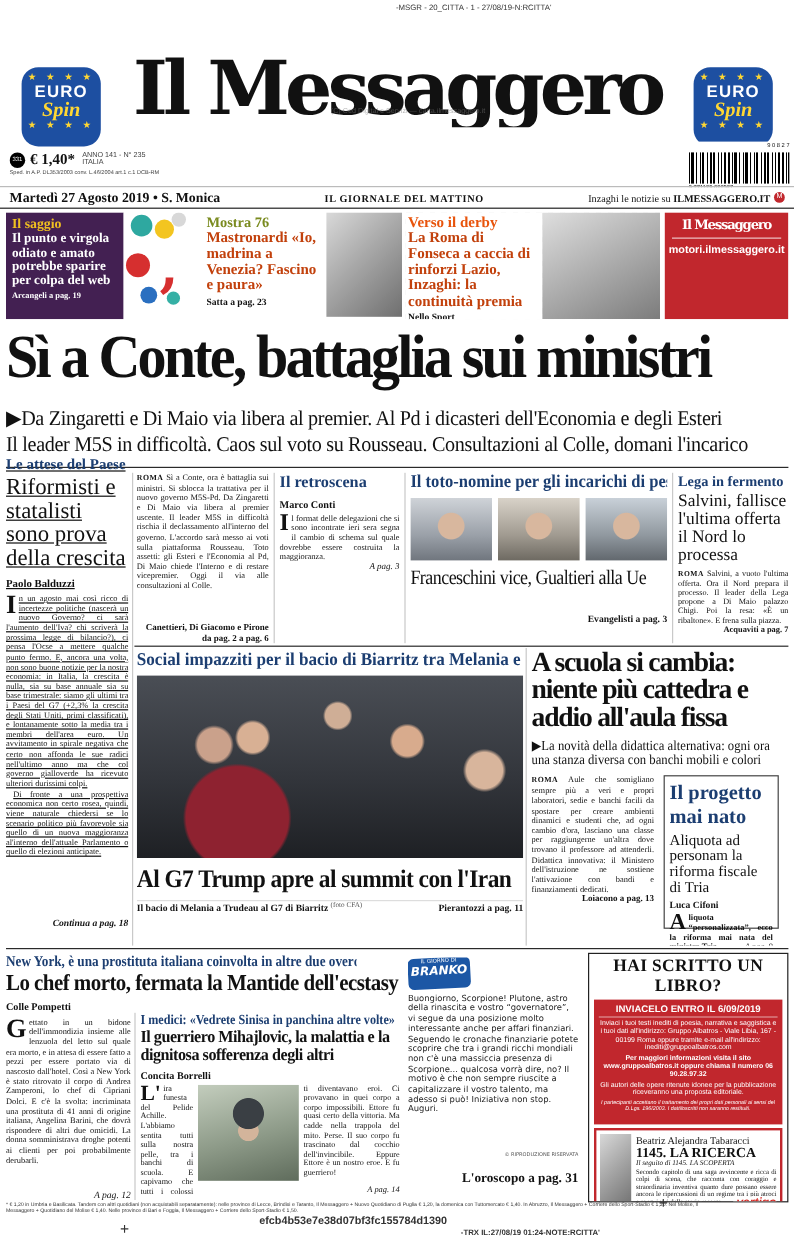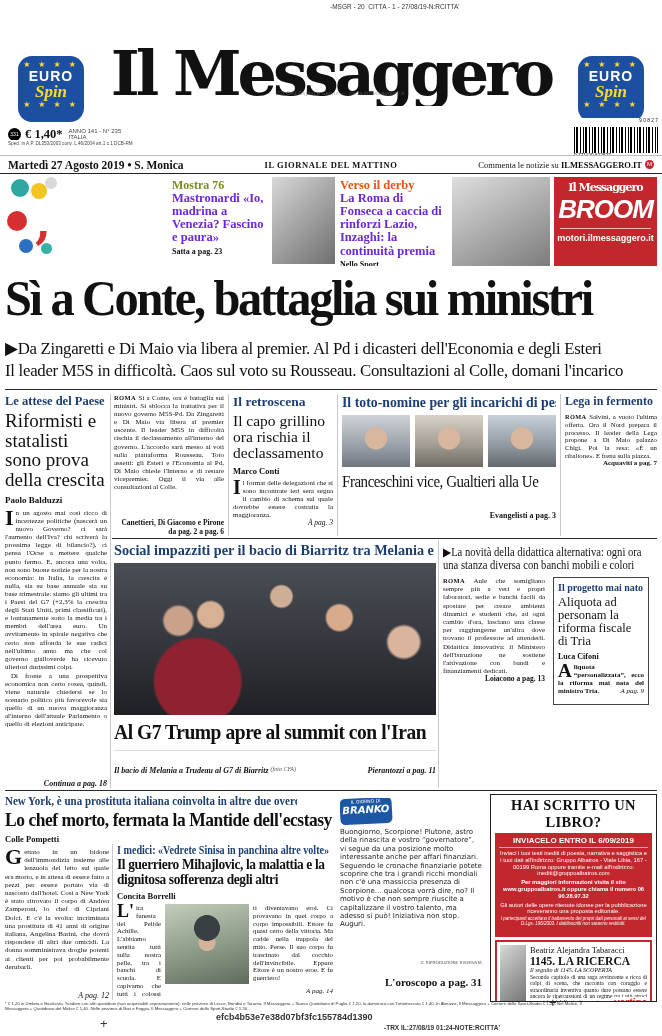--- a/index.html
+++ b/index.html
@@ -19,21 +19,21 @@
   .photo{background:linear-gradient(135deg,#d9d9d9 0%,#a8a8a8 45%,#6f6f6f 100%);}
   
   .masthead{font-family:"DejaVu Serif",serif;font-weight:bold;letter-spacing:-4px;text-align:center;}
   .eurospin{position:absolute;background:#1d4fa1;border-radius:14px;color:#fff;text-align:center;
             width:66px;height:66px;padding-top:4px;box-sizing:border-box;}
   .eurospin .stars{color:#ffd733;font-size:8px;letter-spacing:3px;line-height:9px;}
   .eurospin .euro{font-family:"Liberation Sans",sans-serif;font-weight:bold;font-size:14px;line-height:15px;letter-spacing:1px;}
   .eurospin .spin{font-weight:bold;font-style:italic;font-size:17px;line-height:16px;color:#ffd733;}
   .barcode-bars{height:26px;background:repeating-linear-gradient(90deg,#000 0 1px,#fff 1px 2px,#000 2px 4px,#fff 4px 6px,#000 6px 7px,#fff 7px 9px);}
   
-  .t-title{font-weight:bold;line-height:1.05;color:#6d28d9;}
+  .t-title{font-weight:bold;line-height:1.05;color:#c2410c;}
   .stripes{background:repeating-linear-gradient(45deg,#ededed 0 3px,#fff 3px 7px);}
   .redcard{background:#c1272d;color:#fff;text-align:center;}
   
   .badge{background:#1c57a5;color:#fff;border-radius:5px;transform:rotate(-3deg);text-align:center;}
 </style>
 </head>
 <body>
 
 <div class="page">
 
@@ -67,27 +67,32 @@
 
   <div class="abs" style="left:574px;top:118px;width:84px;height:38px;background:#fff;">
     <div class="sans sc nowrap" style="font-size:8px;transform:scale(.6);text-align:right;width:140px;">9 0 8 2 7</div>
     <div class="barcode-bars"></div>
     <div class="sans sc nowrap" style="font-size:8px;transform:scale(.6);width:140px;">9 771129 622527</div>
   </div>
 
   <div class="abs" style="left:0;top:155px;width:662px;height:19px;border-top:1px solid #bbb;border-bottom:1px solid #222;display:flex;align-items:center;padding:0 8px;box-sizing:border-box;">
     <span style="font-weight:bold;font-size:11.5px;">Martedì 27 Agosto 2019 • S. Monica</span>
     <span style="flex:1;text-align:center;font-weight:bold;font-size:8.5px;letter-spacing:.6px;">IL GIORNALE DEL MATTINO</span>
-    <span style="font-size:8.5px;"><span>Commenta le notizie su </span><b>ILMESSAGGERO.IT</b></span>
+    <span style="font-size:8.5px;"><span>Inzaghi le notizie su </span><b>ILMESSAGGERO.IT</b></span>
     <span style="display:inline-block;width:9px;height:9px;border-radius:50%;background:#c1272d;color:#fff;font-size:6px;line-height:9px;text-align:center;margin-left:3px;" class="sans">M</span>
   </div>
 
   <div class="abs" style="left:5px;top:177px;width:652px;height:89px;">
 
     <div class="abs" style="left:0;top:0;width:160px;height:89px;display:flex;">
+      <div style="width:98px;background:#432052;color:#fff;padding:4px 5px;box-sizing:border-box;">
+        <div style="color:#f0c020;font-weight:bold;font-size:11.5px;line-height:12px;">Il saggio</div>
+        <div style="font-weight:bold;font-size:11px;line-height:11.5px;margin-top:1px;">Il punto e virgola odiato e amato potrebbe sparire per colpa del web</div>
+        <div style="font-size:7px;margin-top:2px;font-weight:bold;">Arcangeli a pag. 19</div>
+      </div>
       <div style="width:62px;position:relative;background:#fff;">
         <span style="position:absolute;left:6px;top:2px;width:18px;height:18px;border-radius:50%;background:#2ea8a0;"></span>
         <span style="position:absolute;left:26px;top:6px;width:16px;height:16px;border-radius:50%;background:#f3c520;"></span>
         <span style="position:absolute;left:40px;top:0px;width:12px;height:12px;border-radius:50%;background:#d8d8d8;"></span>
         <span style="position:absolute;left:2px;top:34px;width:20px;height:20px;border-radius:50%;background:#d62f2f;"></span>
         <span style="position:absolute;left:30px;top:30px;font:bold 46px/30px 'DejaVu Serif',serif;color:#d62f2f;">,</span>
         <span style="position:absolute;left:14px;top:62px;width:14px;height:14px;border-radius:50%;background:#2a6fc0;"></span>
         <span style="position:absolute;left:36px;top:66px;width:11px;height:11px;border-radius:50%;background:#35b0a5;"></span>
       </div>
     </div>
@@ -105,33 +110,32 @@
       <div style="width:114px;padding:2px 4px 0 2px;box-sizing:border-box;background:#fff;">
         <div style="color:#e8540c;font-weight:bold;font-size:12.5px;line-height:13px;">Verso il derby</div>
         <div class="t-title" style="font-size:12.5px;">La Roma di Fonseca a caccia di rinforzi Lazio, Inzaghi: la continuità premia</div>
         <div style="font-size:8px;font-weight:bold;margin-top:2px;">Nello Sport</div>
       </div>
       <div class="photo" style="width:98px;height:103px;position:relative;top:-14px;background:linear-gradient(150deg,#e8e8e8 0%,#bdbdbd 40%,#7c7c7c 100%);"></div>
     </div>
 
     <div class="abs redcard" style="left:549px;top:0;width:103px;height:89px;padding-top:5px;box-sizing:border-box;">
       <div class="masthead" style="font-size:11px;letter-spacing:-1px;line-height:12px;">Il Messaggero</div>
-      <div class="sans" style="font-weight:bold;font-style:italic;font-size:26px;line-height:30px;letter-spacing:-1px;">BROOM</div>
       <div style="border-top:1px solid rgba(255,255,255,.7);margin:4px 6px 0 6px;"></div>
       <div class="sans" style="font-weight:bold;font-size:9px;margin-top:4px;">motori.ilmessaggero.it</div>
     </div>
   </div>
 
   <div class="abs nowrap sc" style="left:5px;top:270px;width:660px;font-weight:bold;font-size:51px;line-height:56px;letter-spacing:-2.5px;transform:scaleX(.95);">Sì a Conte, battaglia sui ministri</div>
   <div class="abs nowrap sc" style="left:5px;top:338px;width:680px;font-size:17.5px;line-height:21px;letter-spacing:-.3px;transform:scaleX(.96);">▶Da Zingaretti e Di Maio via libera al premier. Al Pd i dicasteri dell'Economia e degli Esteri</div>
   <div class="abs nowrap sc" style="left:5px;top:360px;width:680px;font-size:17.5px;line-height:21px;letter-spacing:-.3px;transform:scaleX(.96);">Il leader M5S in difficoltà. Caos sul voto su Rousseau. Consultazioni al Colle, domani l'incarico</div>
 
   <div class="hline" style="left:5px;top:389px;width:652px;"></div>
 
-  <div class="abs" style="left:5px;top:394px;width:102px;height:396px;">
+  <div class="abs" style="left:5px;top:380px;width:102px;height:396px;text-decoration:underline;">
     <div class="kick nowrap" style="font-size:12.5px;">Le attese del Paese</div>
     <div style="font-size:19px;line-height:19.5px;margin-top:2px;">Riformisti e statalisti sono prova della crescita</div>
     <div style="font-weight:bold;font-size:9px;margin:6px 0 4px 0;">Paolo Balduzzi</div>
     <div class="just" style="font-size:7px;line-height:8.1px;height:282px;">
       <span class="dropcap" style="font-size:22px;line-height:18px;">I</span><span>n un agosto mai così ricco di incertezze politiche (nascerà un nuovo Governo? ci sarà l'aumento dell'Iva? chi scriverà la prossima legge di bilancio?), ci pensa l'Ocse a mettere qualche punto fermo. E, ancora una volta, non sono buone notizie per la nostra economia: in Italia, la crescita è nulla, sia su base annuale sia su base trimestrale: siamo gli ultimi tra i Paesi del G7 (+2,3% la crescita degli Stati Uniti, primi classificati), e lontanamente sotto la media tra i membri dell'area euro. Un avvitamento in spirale negativa che certo non affonda le sue radici nell'ultimo anno ma che col governo gialloverde ha ricevuto ulteriori durissimi colpi.</span>
       <span style="display:block;text-indent:6px;margin-top:1px;">Di fronte a una prospettiva economica non certo rosea, quindi, viene naturale chiedersi se lo scenario politico più favorevole sia quello di un nuova maggioranza al'interno dell'attuale Parlamento o quello di elezioni anticipate.</span>
     </div>
     <div style="position:absolute;right:0;bottom:2px;font-style:italic;font-weight:bold;font-size:8px;background:#fff;padding-left:4px;">Continua a pag. 18</div>
   </div>
 
@@ -141,21 +145,20 @@
     <div class="just" style="font-size:7px;line-height:8.1px;height:120px;overflow:hidden;">
       <b style="font-size:6.5px;letter-spacing:.4px;">ROMA</b> <span>Sì a Conte, ora è battaglia sui ministri. Si sblocca la trattativa per il nuovo governo M5S-Pd. Da Zingaretti e Di Maio via libera al premier uscente. Il leader M5S in difficoltà rischia il declassamento all'interno del governo. L'accordo sarà messo ai voti sulla piattaforma Rousseau. Toto assetti: gli Esteri e l'Economia al Pd, Di Maio chiede l'Interno e di restare vicepremier. Oggi il via alle consultazioni al Colle.</span>
     </div>
     <div class="credit" style="position:absolute;right:0;bottom:0;font-size:7.5px;line-height:8.5px;width:100%;">Canettieri, Di Giacomo e Pirone da pag. 2 a pag. 6</div>
   </div>
 
   <div class="vline" style="left:228px;top:394px;height:142px;"></div>
 
   <div class="abs" style="left:233px;top:394px;width:100px;height:142px;">
     <div class="kick nowrap" style="font-size:13.5px;">Il retroscena</div>
-    <div style="font-size:15.5px;line-height:16px;margin-top:3px;">Il capo grillino ora rischia il declassamento</div>
     <div style="font-weight:bold;font-size:8.5px;margin:5px 0 3px 0;">Marco Conti</div>
     <div class="just" style="font-size:7px;line-height:8.1px;">
       <span class="dropcap" style="font-size:20px;line-height:17px;">I</span><span>l format delle delegazioni che si sono incontrate ieri sera segna il cambio di schema sul quale dovrebbe essere costruita la maggioranza.</span>
       <i style="float:right;font-size:7.5px;margin-left:46px;">A pag. 3</i>
     </div>
   </div>
 
   <div class="vline" style="left:337px;top:394px;height:142px;"></div>
 
   <div class="abs" style="left:342px;top:394px;width:214px;height:142px;">
@@ -166,60 +169,62 @@
       <div style="width:68px;height:52px;background:radial-gradient(circle at 50% 45%,#d8b79e 0 24%,transparent 26%),linear-gradient(180deg,#c8d0d8 0%,#90989f 60%,#62686e 100%);"></div>
     </div>
     <div class="nowrap sc" style="font-size:17px;letter-spacing:-.5px;margin-top:5px;transform:scaleX(.88);">Franceschini vice, Gualtieri alla Ue</div>
     <div class="credit" style="font-size:8px;margin-top:19px;">Evangelisti a pag. 3</div>
   </div>
 
   <div class="vline" style="left:560px;top:394px;height:142px;"></div>
 
   <div class="abs" style="left:565px;top:394px;width:92px;height:142px;">
     <div class="kick nowrap" style="font-size:12px;">Lega in fermento</div>
+    <div style="font-size:14.5px;line-height:15px;margin-top:2px;">Salvini, fallisce l'ultima offerta il Nord lo processa</div>
     <div class="just" style="font-size:6.8px;line-height:7.8px;margin-top:4px;">
       <b style="font-size:6.3px;letter-spacing:.4px;">ROMA</b> <span>Salvini, a vuoto l'ultima offerta. Ora il Nord prepara il processo. Il leader della Lega propone a Di Maio palazzo Chigi. Poi la resa: «È un ribaltone». E frena sulla piazza.</span>
       <b style="float:right;font-size:7px;">Acquaviti a pag. 7</b>
     </div>
   </div>
 
   <div class="hline" style="left:112px;top:538px;width:545px;"></div>
 
   <div class="abs" style="left:114px;top:542px;width:322px;height:246px;">
     <div class="kick nowrap sc" style="font-size:15px;transform:scaleX(.95);">Social impazziti per il bacio di Biarritz tra Melania e Trudeau</div>
     <div style="width:322px;height:152px;margin-top:4px;background:
          radial-gradient(circle at 20% 38%,#caa18b 0 5%,transparent 6%),
          radial-gradient(circle at 30% 34%,#d8b094 0 5%,transparent 6%),
          radial-gradient(circle at 52% 22%,#cfae96 0 5%,transparent 6%),
          radial-gradient(circle at 70% 36%,#d8ab8d 0 5%,transparent 6%),
          radial-gradient(circle at 90% 52%,#d8b59c 0 5%,transparent 6%),
          radial-gradient(circle at 26% 78%,#8e2230 0 16%,transparent 17%),
          linear-gradient(180deg,#4a4e55 0%,#33363c 55%,#1e2024 100%);"></div>
     <div class="nowrap sc" style="font-weight:bold;font-size:21px;letter-spacing:-.5px;margin-top:5px;transform:scaleX(.93);">Al G7 Trump apre al summit con l'Iran</div>
-    <div style="margin-top:5px;font-size:8px;display:flex;border-top:1px solid #ddd;padding-top:15px;font-style:italic;">
+    <div style="margin-top:5px;font-size:8px;display:flex;border-top:1px solid #ddd;padding-top:1px;">
       <b>Il bacio di Melania a Trudeau al G7 di Biarritz</b>
       <span style="font-size:6px;margin-left:2px;color:#555;">(foto CFA)</span>
       <span style="flex:1;text-align:right;font-weight:bold;">Pierantozzi a pag. 11</span>
     </div>
   </div>
 
   <div class="vline" style="left:438px;top:540px;height:248px;"></div>
 
   <div class="abs" style="left:443px;top:540px;width:214px;height:248px;">
+    <div style="font-weight:bold;font-size:23px;line-height:23px;letter-spacing:-1px;">A scuola si cambia: niente più cattedra e addio all'aula fissa</div>
     <div class="nowrap sc" style="font-size:11.5px;margin-top:5px;transform:scaleX(.92);">▶La novità della didattica alternativa: ogni ora</div>
     <div class="nowrap sc" style="font-size:11.5px;transform:scaleX(.92);">una stanza diversa con banchi mobili e colori</div>
     <div style="display:flex;gap:8px;margin-top:6px;">
       <div style="width:102px;">
         <div class="just" style="font-size:7px;line-height:8.2px;">
           <b style="font-size:6.5px;letter-spacing:.4px;">ROMA</b> <span>Aule che somigliano sempre più a veri e propri laboratori, sedie e banchi facili da spostare per creare ambienti dinamici e studenti che, ad ogni cambio d'ora, lasciano una classe per raggiungerne un'altra dove trovano il professore ad attenderli. Didattica innovativa: il Ministero dell'istruzione ne sostiene l'attivazione con bandi e finanziamenti dedicati.</span>
           <b style="float:right;font-size:7.5px;">Loiacono a pag. 13</b>
         </div>
       </div>
       <div style="width:96px;border:1px solid #444;padding:4px;box-sizing:border-box;height:128px;">
-        <div class="kick" style="font-size:10px;">Il progetto mai nato</div>
+        <div class="kick" style="font-size:17px;">Il progetto mai nato</div>
         <div style="font-size:12.5px;line-height:13px;margin-top:3px;">Aliquota ad personam la riforma fiscale di Tria</div>
         <div style="font-weight:bold;font-size:8px;margin:4px 0 2px 0;">Luca Cifoni</div>
         <div class="just" style="font-size:7px;line-height:8px;">
           <span class="dropcap" style="font-size:19px;line-height:16px;">A</span><b><span>liquota “personalizzata”, ecco la riforma mai nata del ministro Tria.</span></b>
           <i style="float:right;">A pag. 9</i>
         </div>
       </div>
     </div>
   </div>
 

